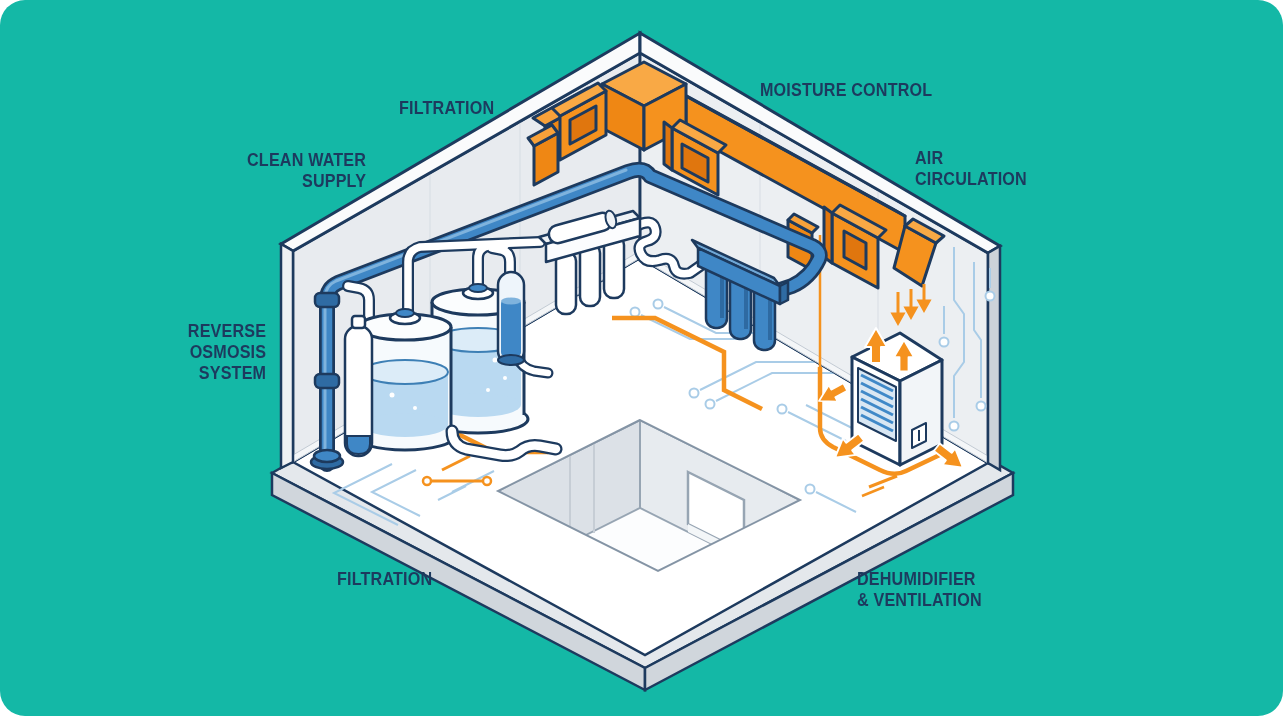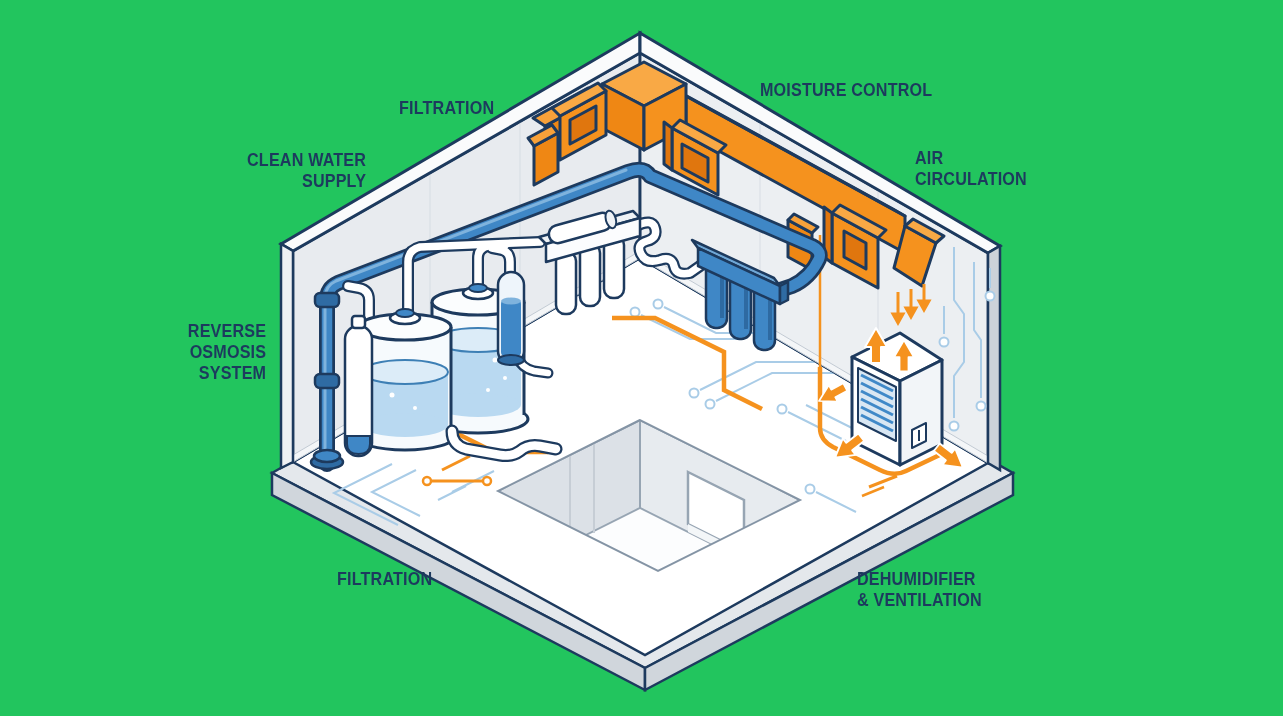--- a/index.html
+++ b/index.html
@@ -1,17 +1,17 @@
 <!DOCTYPE html>
 <html><head>
 <meta charset="utf-8">
 <style>
   html,body{margin:0;padding:0;background:#ffffff;}
-  #stage{position:relative;width:1283px;height:716px;background:#22c55e;overflow:hidden;
-         font-family:"Liberation Sans",sans-serif;}
+  #stage{position:relative;width:1283px;height:716px;background:#14b8a6;overflow:hidden;
+         font-family:"Liberation Sans",sans-serif;border-radius:25px;}
   #scene{position:absolute;left:0;top:0;}
   .label{position:absolute;color:#1d3a5e;font-weight:700;font-size:19px;line-height:21px;
          letter-spacing:.2px;transform:scaleX(.85);transform-origin:left top;white-space:nowrap;}
   .label.r{transform-origin:right top;text-align:right;}
 </style>
 </head>
 <body>
 
 <div id="stage">
 

